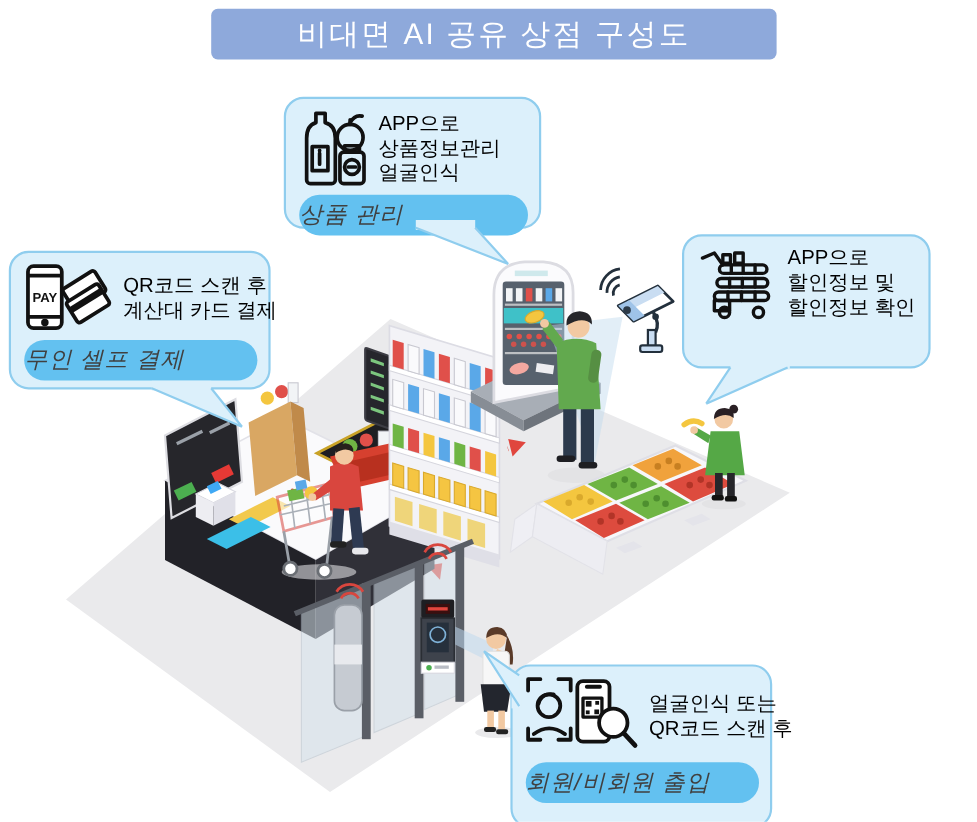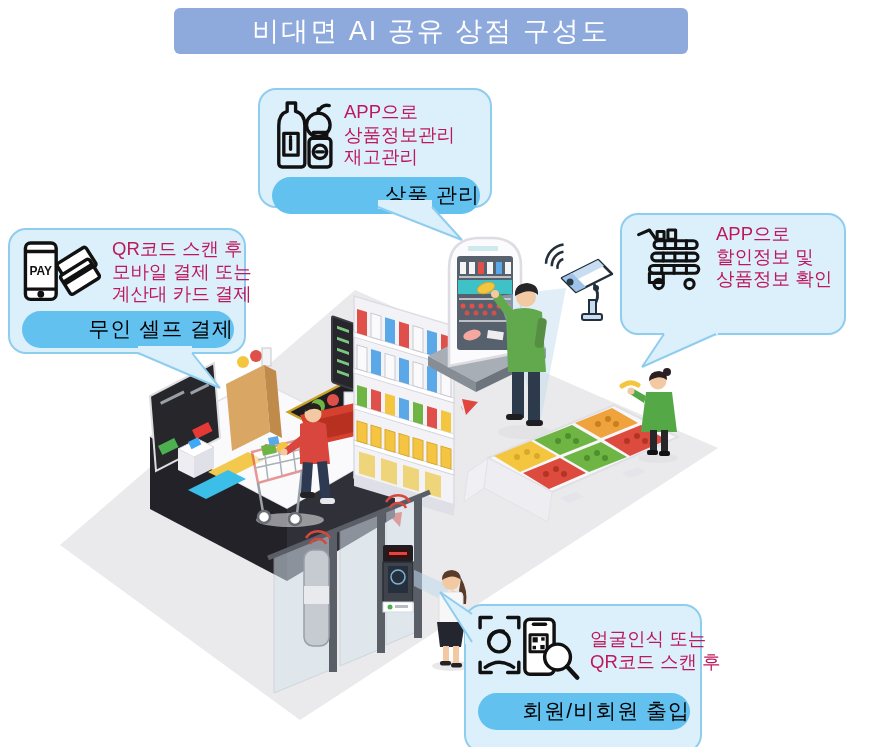--- a/index.html
+++ b/index.html
@@ -1,25 +1,25 @@
 <!DOCTYPE html>
 <html><head>
 <meta charset="utf-8">
 <style>
   html,body{margin:0;padding:0;background:#fff;}
   body{width:888px;height:747px;position:relative;font-family:"Liberation Sans",sans-serif;overflow:hidden;}
-  .title-bar{position:absolute;left:174px;top:8px;width:514px;height:46px;background:#8EA9DB;border-radius:6px;
+  .title-bar{position:absolute;left:192px;top:8px;width:514px;height:46px;background:#8EA9DB;border-radius:6px;
     color:#fff;display:flex;align-items:center;justify-content:center;font-size:27px;letter-spacing:2px;}
   .scene-svg{position:absolute;left:0;top:0;}
   .callout{position:absolute;background:#DCF0FB;border:2px solid #8FCDEE;border-radius:18px;box-sizing:border-box;
     padding:8px 10px 8px 12px;z-index:5;}
   .co-body{display:flex;align-items:center;gap:8px;}
-  .co-text{color:#be185d;font-size:18.5px;line-height:1.22;white-space:nowrap;}
-  .pill{background:#63C1F0;border-radius:999px;color:#000000;text-align:right;font-size:21px;letter-spacing:1px;
-    padding:4px 0 5px;margin-top:5px;}
+  .co-text{color:#000000;font-size:18.5px;line-height:1.22;white-space:nowrap;}
+  .pill{background:#63C1F0;border-radius:999px;color:#404040;text-align:left;font-size:21px;letter-spacing:1px;
+    padding:4px 0 5px;margin-top:5px;font-style:italic;}
   .tail{position:absolute;z-index:6;}
   .icon-svg{flex:0 0 auto;}
 </style>
 </head>
 <body>
 
 <svg class="scene-svg" width="888" height="747" viewBox="0 0 888 747">
 
   <g>
     <polygon points="60,545 355,290 718,448 300,720" fill="#EAEAEC"></polygon>
@@ -359,21 +359,21 @@
         <path d="M53,18 v-5"></path>
         <rect x="42" y="48" width="26" height="34" rx="4"></rect>
         <rect x="47" y="41" width="16" height="7"></rect>
         <circle cx="55" cy="64" r="8"></circle>
         <path d="M51,64 h8"></path>
       </g>
     </svg>
     <div class="co-text">
       <div>APP으로</div>
       <div>상품정보관리</div>
-      <div>재고관리</div>
+      <div>얼굴인식</div>
     </div>
   </div>
   <div class="pill">상품 관리</div>
 </div>
 <svg class="tail" style="left:370px;top:200px;" width="100" height="46">
   <rect x="8" y="0" width="54" height="9" fill="#DCF0FB"></rect>
   <polygon points="8,7 62,7 92,40" fill="#DCF0FB"></polygon>
   <path d="M8,7 L92,40 M62,7 L92,40" stroke="#8FCDEE" stroke-width="2" fill="none"></path>
 </svg>
 
@@ -387,21 +387,20 @@
         <g transform="rotate(-32 68 40)">
           <rect x="50" y="16" width="40" height="26" rx="3" fill="#fff"></rect>
           <rect x="46" y="30" width="40" height="26" rx="3" fill="#fff"></rect>
           <rect x="46" y="36" width="40" height="7" fill="#111" stroke="none"></rect>
         </g>
       </g>
       <text x="22" y="42" text-anchor="middle" font-size="14" font-weight="bold" fill="#111" font-family="Liberation Sans, sans-serif">PAY</text>
     </svg>
     <div class="co-text">
       <div>QR코드 스캔 후</div>
-      <div>모바일 결제 또는</div>
       <div>계산대 카드 결제</div>
     </div>
   </div>
   <div class="pill">무인 셀프 결제</div>
 </div>
 <svg class="tail" style="left:128px;top:346px;" width="104" height="48">
   <rect x="10" y="0" width="54" height="9" fill="#DCF0FB"></rect>
   <polygon points="10,7 64,7 92,42" fill="#DCF0FB"></polygon>
   <path d="M10,7 L92,42 M64,7 L92,42" stroke="#8FCDEE" stroke-width="2" fill="none"></path>
 </svg>
@@ -418,21 +417,21 @@
         <rect x="20" y="54" width="64" height="10" rx="5"></rect>
         <path d="M40,22 v10 M54,22 v10 M68,22 v10 M38,38 v10 M53,38 v10 M68,38 v10 M36,54 v10 M52,54 v10 M68,54 v10"></path>
         <rect x="20" y="64" width="18" height="12"></rect>
         <circle cx="32" cy="78" r="6"></circle>
         <circle cx="72" cy="78" r="6"></circle>
       </g>
     </svg>
     <div class="co-text">
       <div>APP으로</div>
       <div>할인정보 및</div>
-      <div>상품정보 확인</div>
+      <div>할인정보 확인</div>
     </div>
   </div>
 </div>
 <svg class="tail" style="left:628px;top:327px;" width="104" height="46">
   <rect x="36" y="0" width="54" height="9" fill="#DCF0FB"></rect>
   <polygon points="88,7 36,7 14,40" fill="#DCF0FB"></polygon>
   <path d="M88,7 L14,40 M36,7 L14,40" stroke="#8FCDEE" stroke-width="2" fill="none"></path>
 </svg>
 
 <div class="callout" style="left:464px;top:604px;width:238px;height:149px;">

